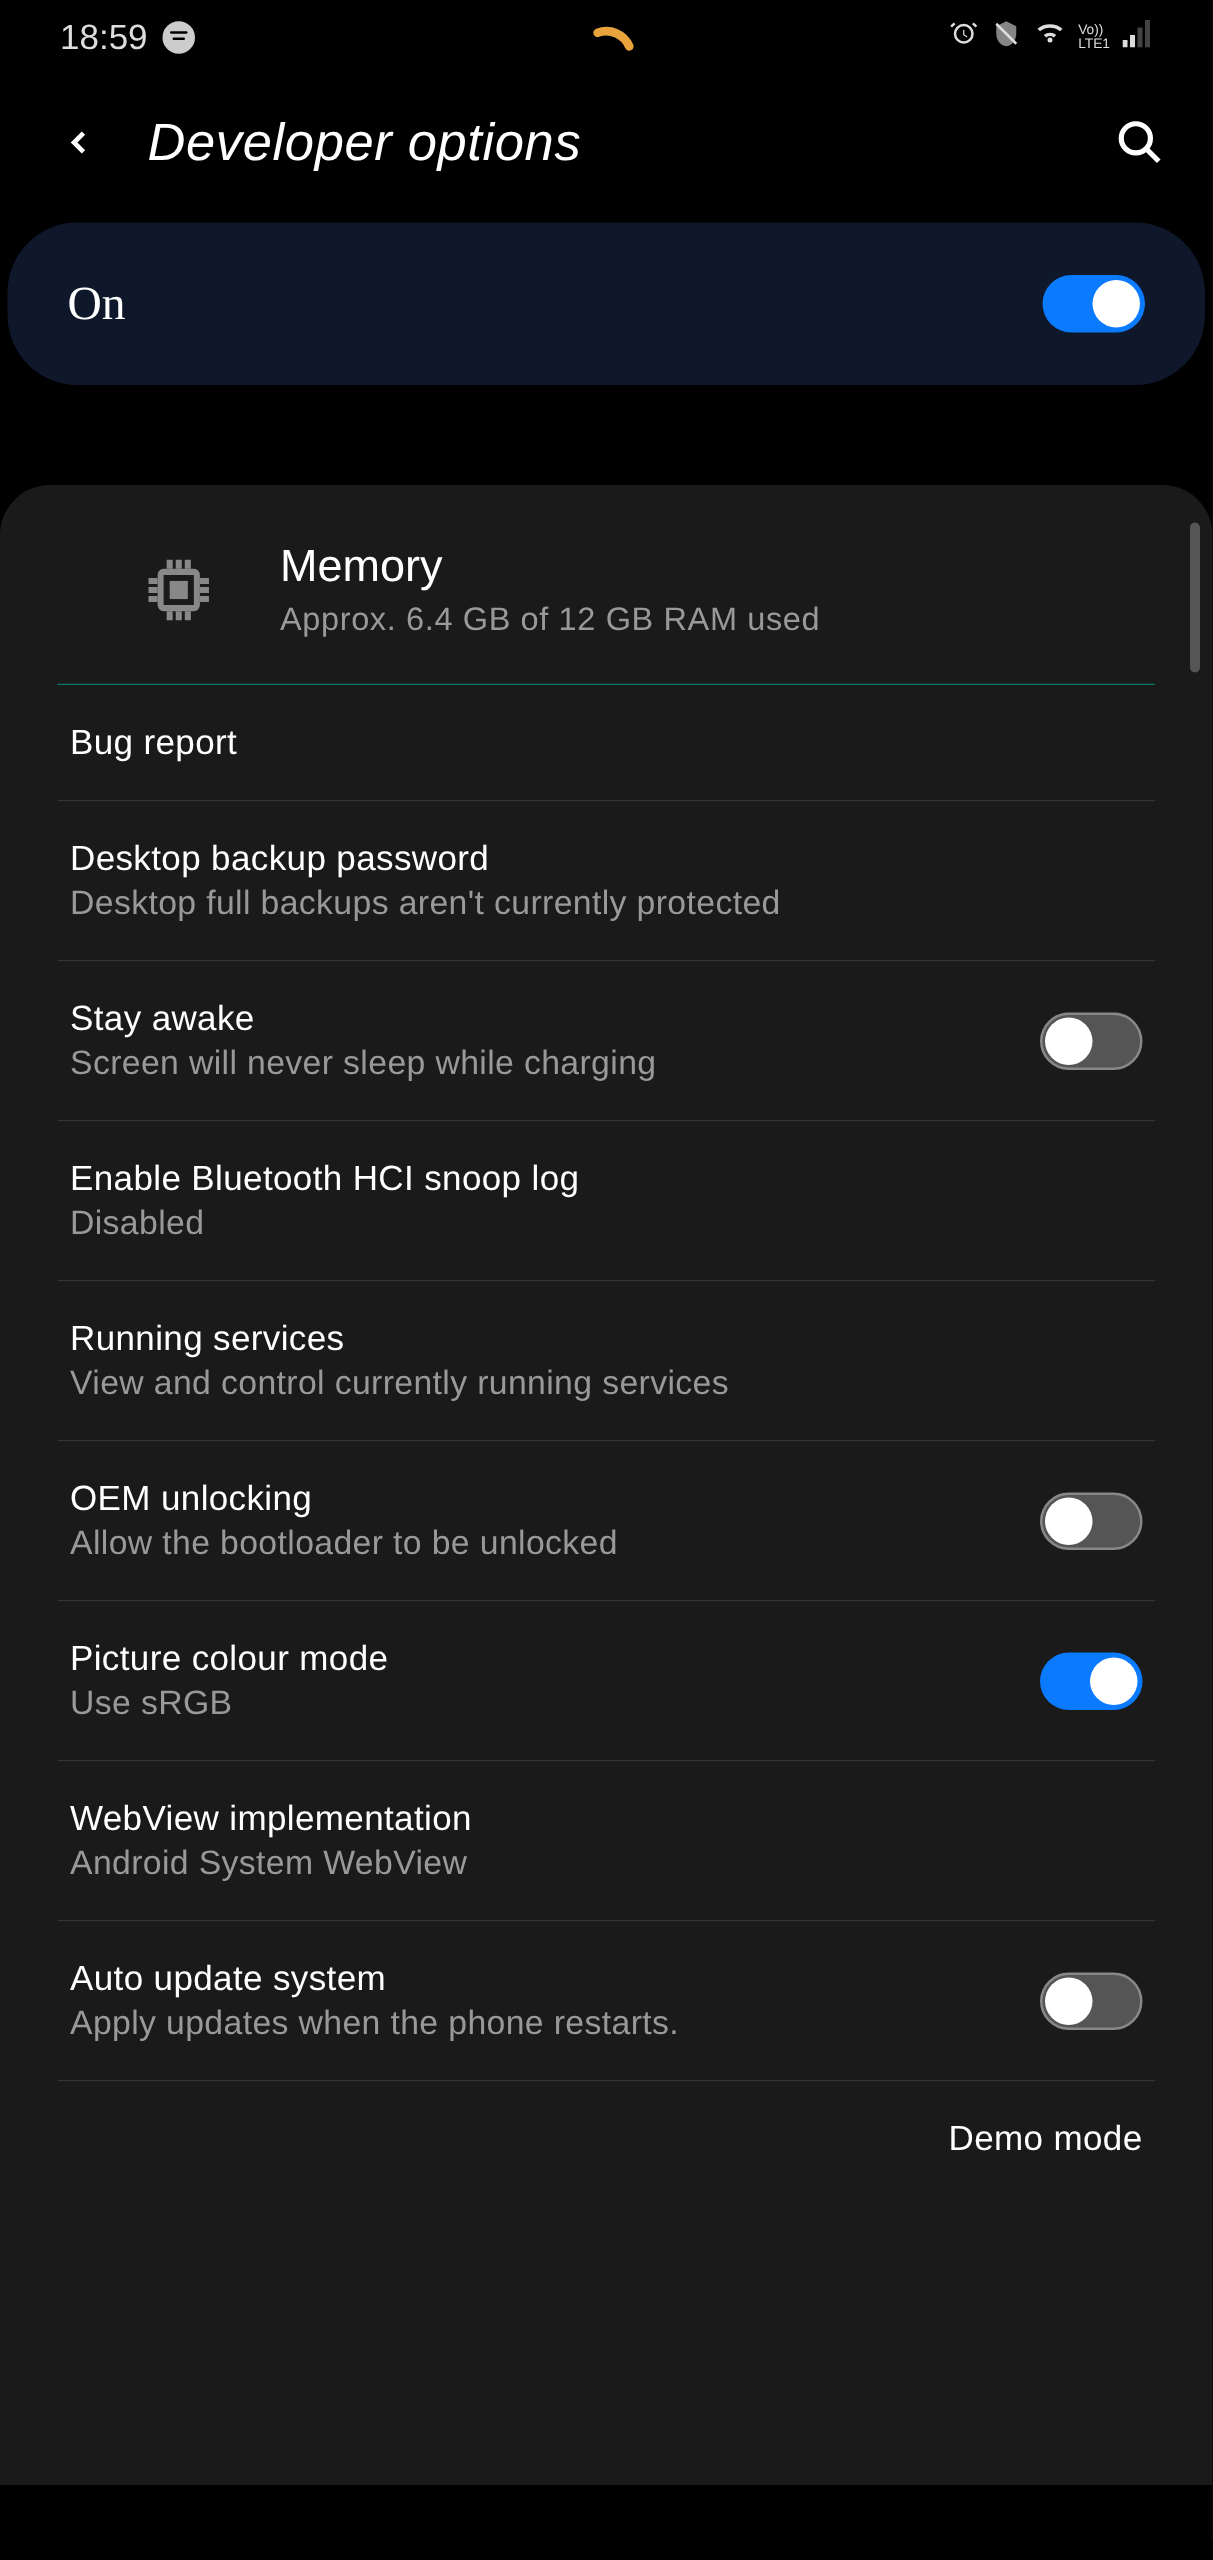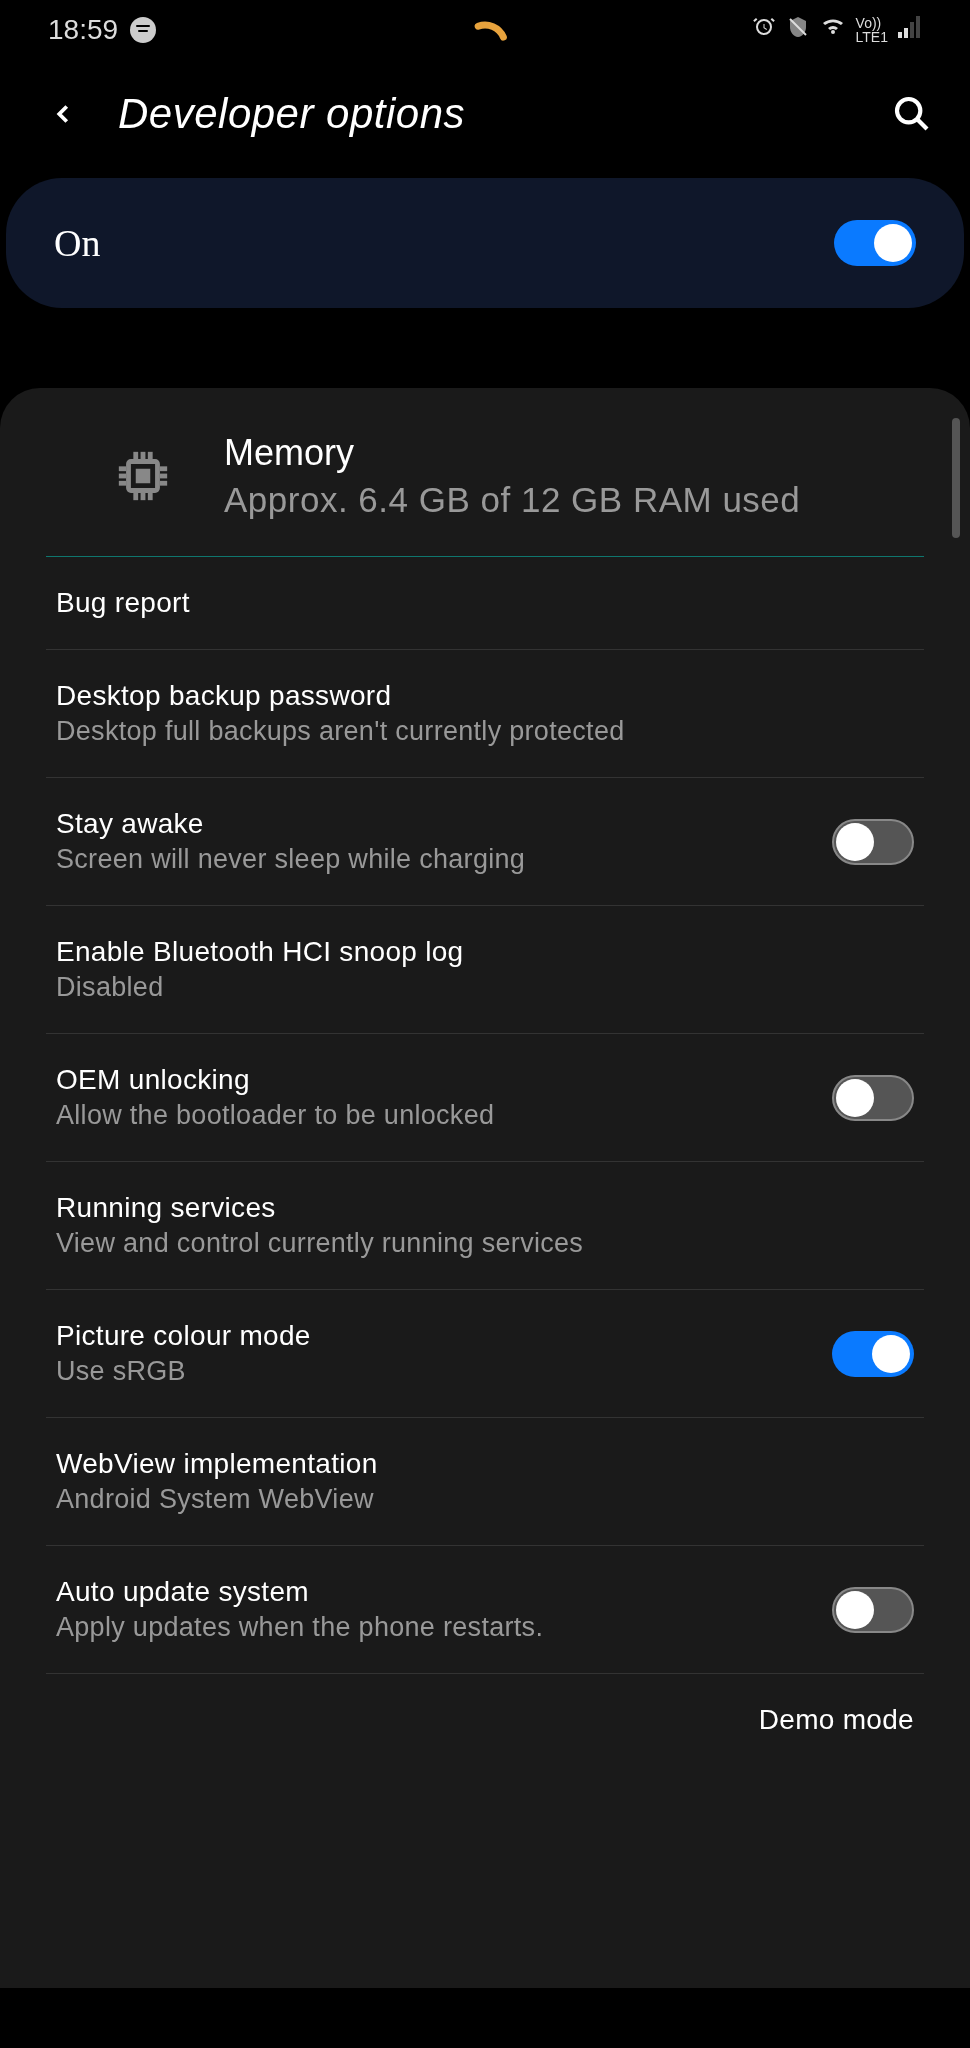--- a/index.html
+++ b/index.html
@@ -168,21 +168,21 @@
   .chip-icon {
     width: 58px;
     height: 58px;
   }
   .memory-text .title {
     font-size: 36px;
     font-weight: 400;
     margin-bottom: 6px;
   }
   .memory-text .subtitle {
-    font-size: 35px;
+    font-size: 26px;
     color: #999;
     letter-spacing: 0.5px;
   }
   .setting-item {
     padding: 30px 10px 30px 10px;
     margin: 0 46px;
     border-bottom: 1px solid #333;
     display: flex;
     align-items: center;
     justify-content: space-between;
@@ -233,21 +233,21 @@
       <svg width="24" height="24" viewBox="0 0 24 24" fill="#ddd">
           <path d="M12 2L4 6v6c0 5 3.4 9.7 8 10 4.6-.3 8-5 8-10V6l-8-4z" opacity="0.6"></path>
           <line x1="4" y1="4" x2="20" y2="20" stroke="#ddd" stroke-width="2"></line>
         </svg>
     </span>
     <span>
       <svg width="26" height="22" viewBox="0 0 26 22" fill="#ddd">
           <path d="M13 18a2 2 0 100-4 2 2 0 000 4zm-5-6a8 8 0 0110 0l-2 2a5 5 0 00-6 0zM3 7a16 16 0 0120 0l-2 2a13 13 0 00-16 0z"></path>
         </svg>
     </span>
-    <span style="display:flex;flex-direction:column;line-height:1;font-size:14px;">
+    <span style="display:flex;flex-direction:column;line-height:1;font-size:11px;">
       <span>Vo))</span>
       <span>LTE1</span>
     </span>
     <span>
       <svg width="24" height="22" viewBox="0 0 24 22" fill="#ddd">
           <rect x="0" y="16" width="4" height="6"></rect>
           <rect x="6" y="12" width="4" height="10"></rect>
           <rect x="12" y="6" width="4" height="16" opacity="0.3"></rect>
           <rect x="18" y="0" width="4" height="22" opacity="0.3"></rect>
         </svg>
@@ -327,35 +327,35 @@
         </div>
       </div>
       <div class="setting-item">
         <div class="setting-text">
           <div class="title">Enable Bluetooth HCI snoop log</div>
           <div class="subtitle">Disabled</div>
         </div>
       </div>
       <div class="setting-item">
         <div class="setting-text">
+          <div class="title">Running services</div>
+          <div class="subtitle">View and control currently running services</div>
+        </div>
+      </div>
+      <div class="setting-item">
+        <div class="setting-text">
           <div class="title">OEM unlocking</div>
           <div class="subtitle">Allow the bootloader to be unlocked</div>
         </div>
         <div class="toggle off">
           <div class="toggle-knob"></div>
         </div>
       </div>
       <div class="setting-item">
         <div class="setting-text">
-          <div class="title">Running services</div>
-          <div class="subtitle">View and control currently running services</div>
-        </div>
-      </div>
-      <div class="setting-item">
-        <div class="setting-text">
           <div class="title">Picture colour mode</div>
           <div class="subtitle">Use sRGB</div>
         </div>
         <div class="toggle on">
           <div class="toggle-knob"></div>
         </div>
       </div>
       <div class="setting-item">
         <div class="setting-text">
           <div class="title">WebView implementation</div>

